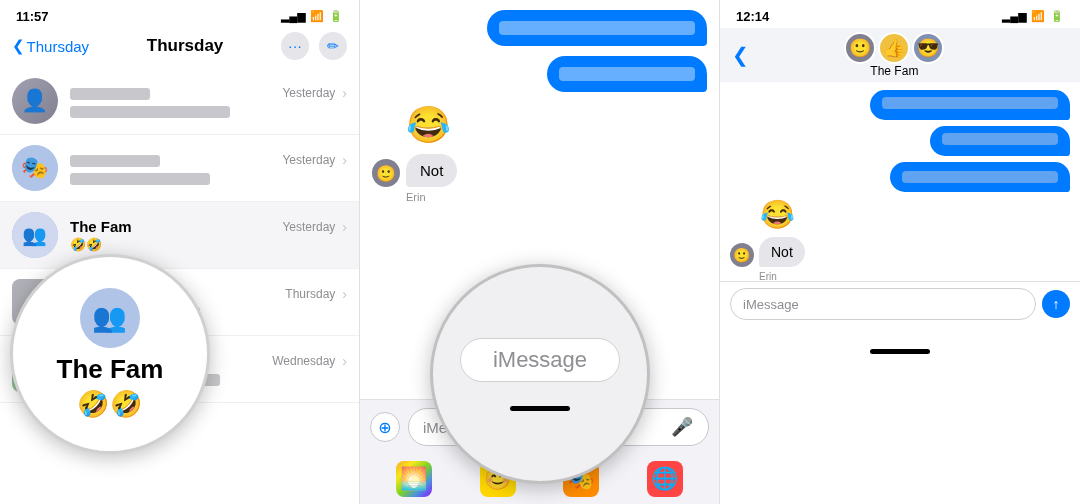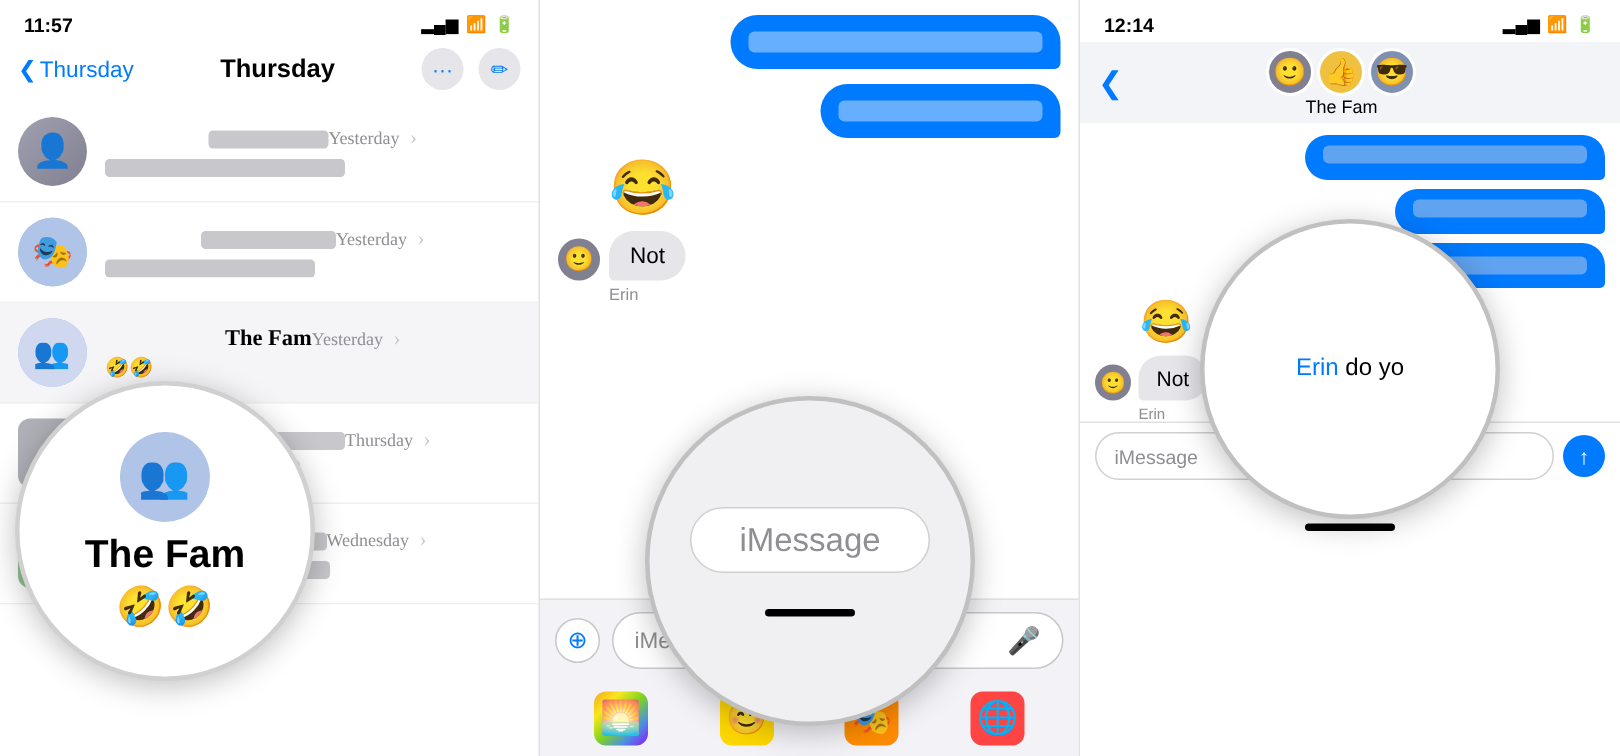--- a/index.html
+++ b/index.html
@@ -118,24 +118,23 @@
     .avatar-circle-blue {
       background: #b0c4e8;
     }
 
     .msg-content {
       flex: 1;
       min-width: 0;
     }
     .msg-name-row {
       display: flex;
-      justify-content: center;
+      justify-content: space-between;
       align-items: center;
       margin-bottom: 2px;
-      font-family: Liberation Serif, serif;
     }
     .msg-name {
       font-size: 15px;
       font-weight: 600;
       color: #000;
     }
     .msg-time {
       font-size: 12px;
       color: #8e8e93;
       display: flex;
@@ -779,19 +778,14 @@
     <div class="p3-input-field" style="height:32px;display:flex;align-items:center;">
       <span style="color:#8e8e93;font-size:13px;">iMessage</span>
     </div>
     <div class="p3-send-btn">↑</div>
   </div>
 
   <div class="p3-bottom-bar">
     <div class="p3-home-indicator"></div>
   </div>
 
-  <div class="magnifier-circle-3">
-    <div>
-      <span class="mag3-erin">Erin</span><span class="mag3-rest"> do yo</span>
-    </div>
-  </div>
 
 </div>
 
 </body></html>

